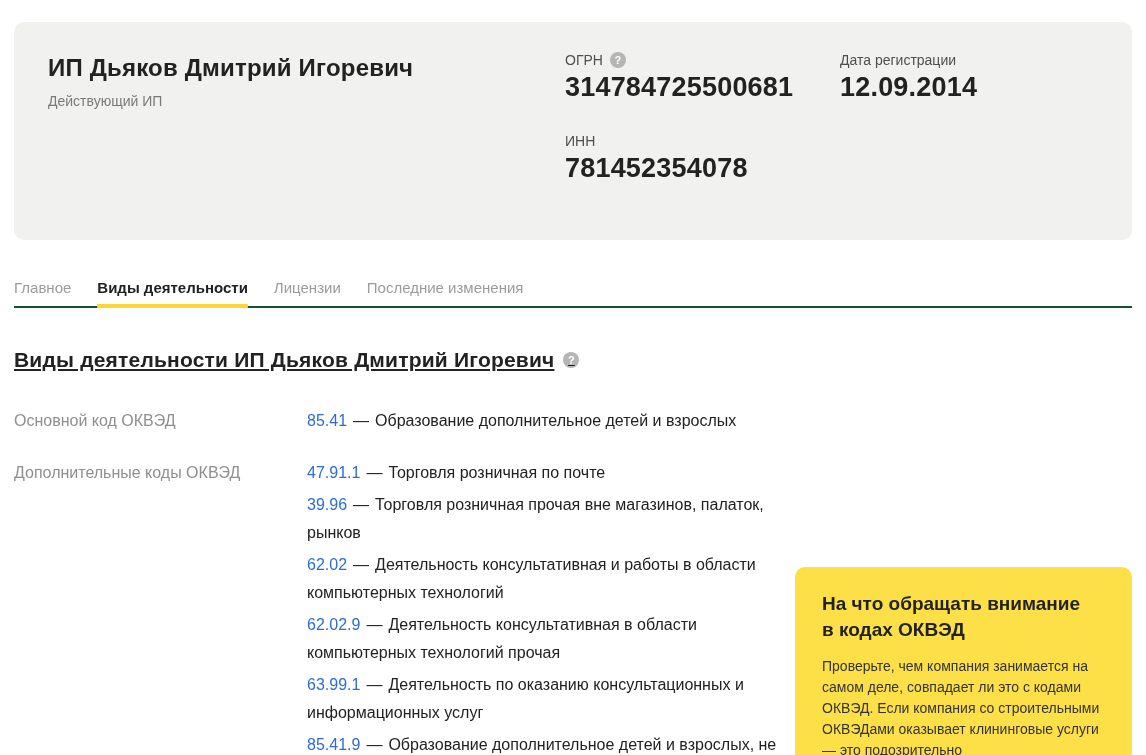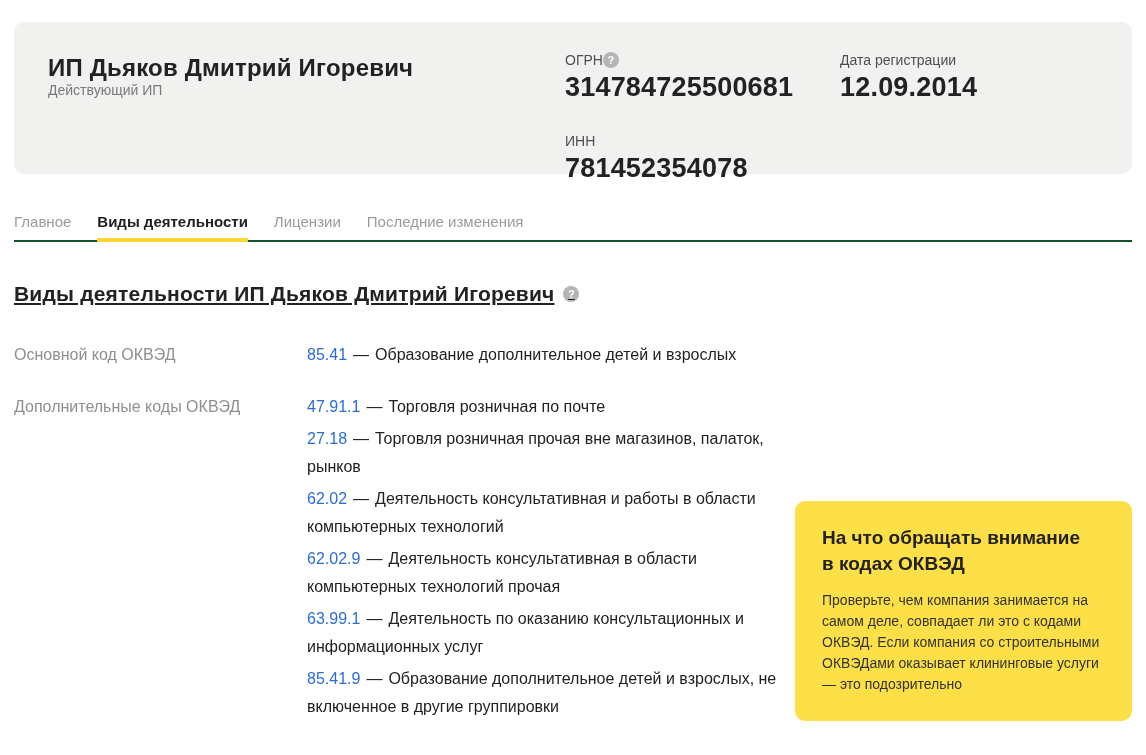--- a/index.html
+++ b/index.html
@@ -9,37 +9,37 @@
     font-family: "Liberation Sans", "DejaVu Sans", sans-serif;
     color: #222222;
     overflow: hidden;
   }
   .page { padding: 22px 14px 0 14px; }
 
   
   .header-card {
     background: #f1f1f0;
     border-radius: 10px;
-    height: 152px;
+    height: 218px;
     padding: 30px 34px;
     display: flex;
     align-items: flex-start;
   }
   .company-block { flex: 0 0 517px; padding-top: 2px; }
   .company-title { font-size: 24px; font-weight: bold; color: #222; letter-spacing: .2px; }
-  .company-status { font-size: 14px; color: #7a7a7a; }
+  .company-status { font-size: 14px; color: #7a7a7a; margin-top: 11px; }
 
   .fields-grid {
     display: grid;
     grid-template-columns: 275px auto;
     grid-row-gap: 30px;
   }
   .field-label {
     font-size: 14px; color: #4f4f4f;
-    display: flex; align-items: center; 
+    display: flex; align-items: center; gap: 7px;
   }
   .field-value { font-size: 27px; font-weight: bold; color: #222; margin-top: 4px; letter-spacing: .2px; }
 
   .help-icon {
     display: inline-flex; align-items: center; justify-content: center;
     width: 16px; height: 16px; border-radius: 50%;
     background: #b5b5b5; color: #ffffff;
     font-size: 11px; font-weight: bold; line-height: 1;
     cursor: pointer; user-select: none;
   }
@@ -164,21 +164,21 @@
         </div>
       </div>
 
       <div class="okved-row">
         <div class="row-label">Дополнительные коды ОКВЭД</div>
         <div class="items-col">
           <div class="okved-item">
             <a class="okved-code">47.91.1</a><span class="okved-dash">—</span><span>Торговля розничная по почте</span>
           </div>
           <div class="okved-item">
-            <a class="okved-code">27.18</a><span class="okved-dash">—</span><span>Торговля розничная прочая вне магазинов, палаток, рынков</span>
+            <a class="okved-code">39.96</a><span class="okved-dash">—</span><span>Торговля розничная прочая вне магазинов, палаток, рынков</span>
           </div>
           <div class="okved-item">
             <a class="okved-code">62.02</a><span class="okved-dash">—</span><span>Деятельность консультативная и работы в области компьютерных технологий</span>
           </div>
           <div class="okved-item">
             <a class="okved-code">62.02.9</a><span class="okved-dash">—</span><span>Деятельность консультативная в области компьютерных технологий прочая</span>
           </div>
           <div class="okved-item">
             <a class="okved-code">63.99.1</a><span class="okved-dash">—</span><span>Деятельность по оказанию консультационных и информационных услуг</span>
           </div>

